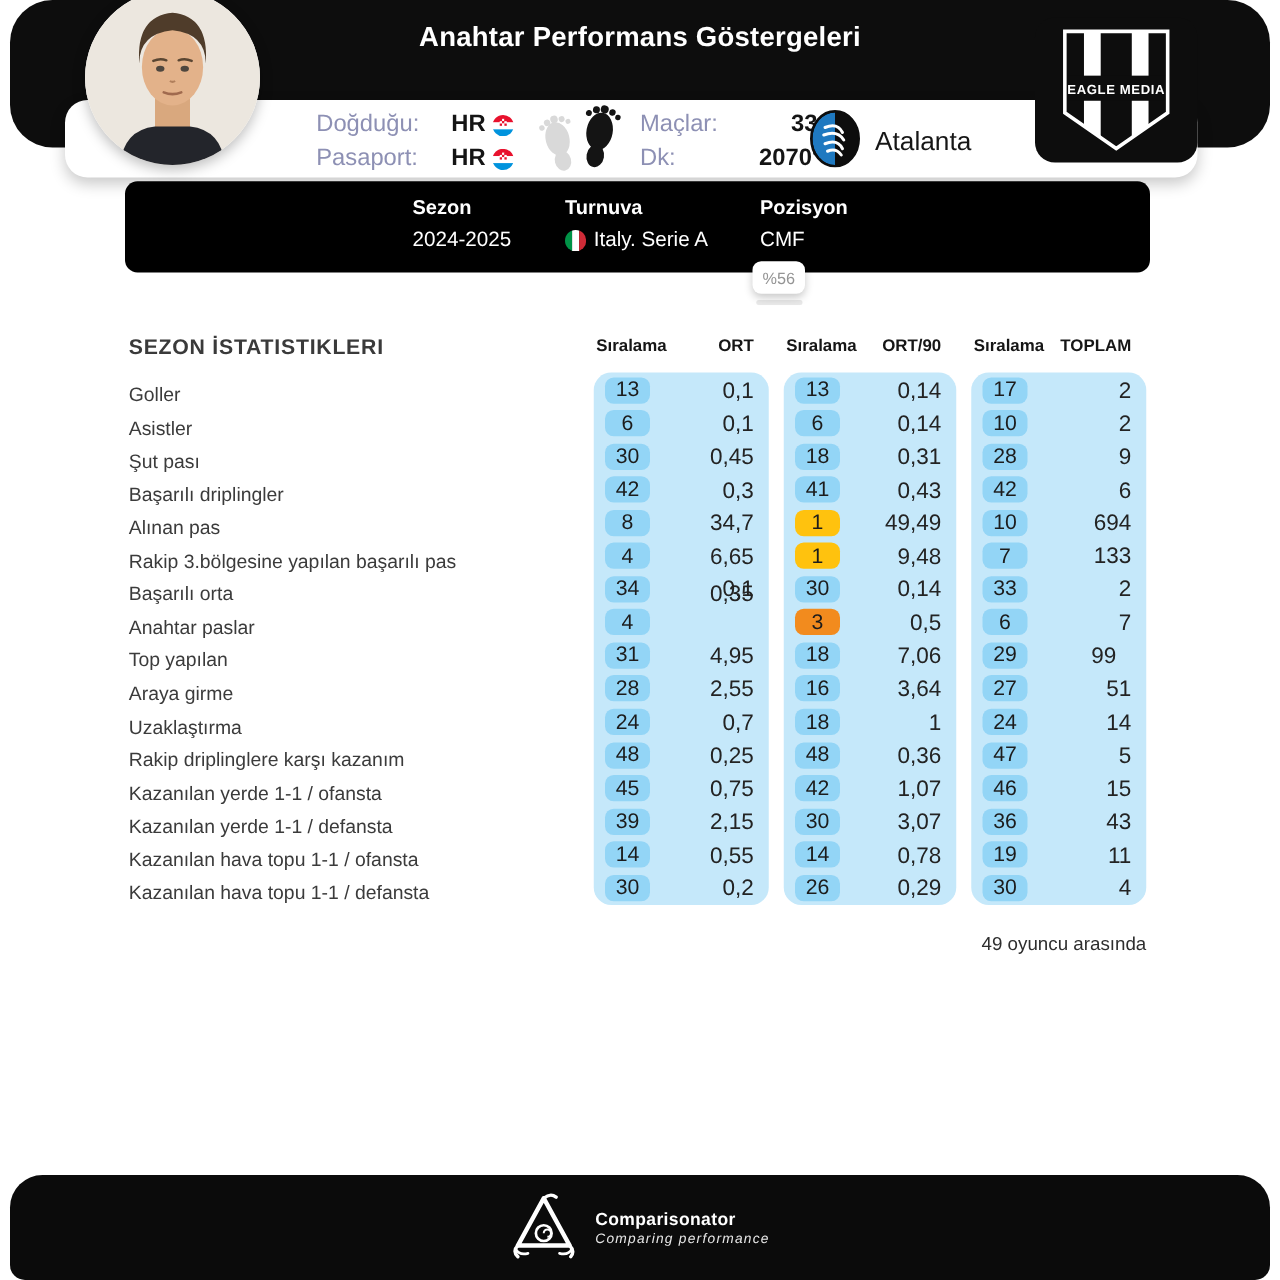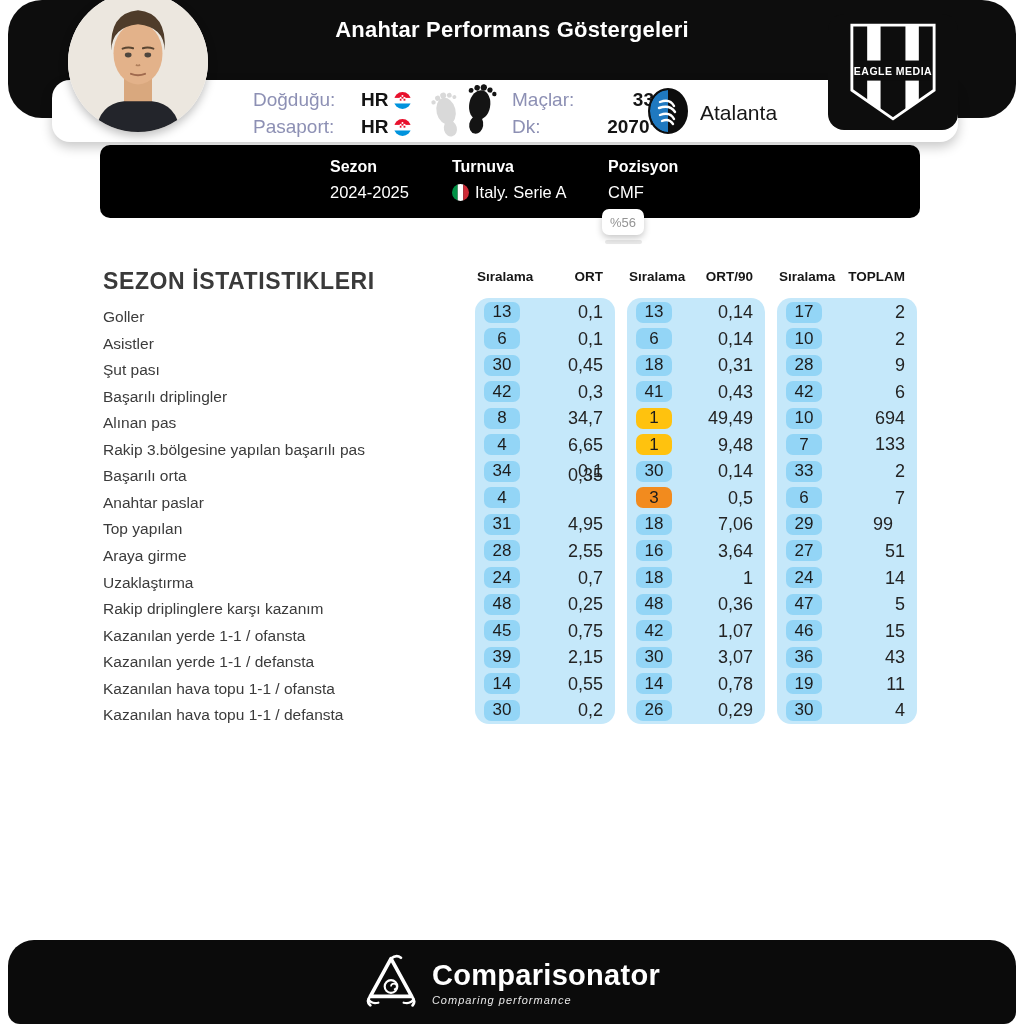--- a/index.html
+++ b/index.html
@@ -55,21 +55,21 @@
   .col-tournament{left:352px;}
   .col-position{left:508px;}
   .share-badge{
     position:absolute;left:602px;top:209px;width:42px;height:26px;z-index:4;
     background:#ffffff;border-radius:7px;box-shadow:0 3px 7px rgba(0,0,0,.22);
     color:#949494;font-size:13px;display:flex;align-items:center;justify-content:center;
   }
   .share-bar{position:absolute;left:605px;top:240px;width:37px;height:4px;background:#e9e9e9;border-radius:2px;}
   
   .section-title{
-    position:absolute;left:103px;top:268px;font-size:23px;font-weight:600;
+    position:absolute;left:103px;top:268px;font-size:17px;font-weight:600;
     letter-spacing:.6px;color:#3a3a3a;
   }
   .hdr{position:absolute;top:269px;font-size:13.5px;font-weight:700;color:#161616;}
   .hdr-val{text-align:right;}
   .hdr-rank1{left:477px;} .hdr-rank2{left:629px;} .hdr-rank3{left:779px;}
   .hdr-val1{left:475px;width:128px;} .hdr-val2{left:627px;width:126px;} .hdr-val3{left:777px;width:128px;}
   .panel{position:absolute;top:298px;height:426px;background:#c5e8fa;border-radius:14px;}
   .panel1{left:475px;width:140px;} .panel2{left:627px;width:138px;} .panel3{left:777px;width:140px;}
   .stat-label{
     position:absolute;left:103px;width:360px;font-size:15.5px;line-height:20px;color:#3b3b3b;
@@ -88,21 +88,21 @@
     font-size:18px;color:#232323;
   }
   .footnote{position:absolute;top:747px;left:0;width:917px;text-align:right;font-size:15px;color:#2e2e2e;}
   
   .footer{
     position:absolute;left:8px;top:940px;width:1008px;height:84px;
     background:#0b0b0b;border-radius:26px 26px 12px 12px;
     display:flex;align-items:center;justify-content:center;gap:14px;color:#fff;
   }
   .brand-text{display:flex;flex-direction:column;}
-  .brand-name{font-size:29px;font-weight:700;letter-spacing:.3px;}
+  .brand-name{font-size:14px;font-weight:700;letter-spacing:.3px;}
   .brand-tagline{font-size:11px;font-style:italic;letter-spacing:1px;color:#e8e8e8;margin-top:2px;}
 </style>
 </head>
 <body>
 
 <div class="canvas">
 
   <div class="header-band">
     <div class="title-block">
       <div class="title-line">Anahtar Performans Göstergeleri</div>
@@ -400,20 +400,21 @@
       <div class="cell-value" style="left: 777px; width: 128px; top: 672.7px;">11</div>
       <div class="stat-label" style="top: 705.25px;">Kazanılan hava topu 1-1 / defansta</div>
       <div class="rank-pill tone-blue" style="left: 484px; top: 699.75px;">30</div>
       <div class="cell-value" style="left: 475px; width: 128px; top: 699.25px;">0,2</div>
       <div class="rank-pill tone-blue" style="left: 636px; top: 699.75px;">26</div>
       <div class="cell-value" style="left: 627px; width: 126px; top: 699.25px;">0,29</div>
       <div class="rank-pill tone-blue" style="left: 786px; top: 699.75px;">30</div>
       <div class="cell-value" style="left: 777px; width: 128px; top: 699.25px;">4</div>
     </div>
 
+  <div class="footnote">49 oyuncu arasında</div>
 
   <div class="footer">
     <span style="line-height:0;">
       <svg width="54" height="60" viewBox="0 0 60 66">
         <path d="M30,7 L53,49 L7,49 Z" fill="none" stroke="#ffffff" stroke-width="4" stroke-linejoin="round"></path>
         <circle cx="30" cy="38" r="7" fill="none" stroke="#ffffff" stroke-width="2.4"></circle>
         <path d="M30,38 a3.2,3.2 0 1 1 3.2,3.2" fill="none" stroke="#ffffff" stroke-width="1.8"></path>
         <path d="M30,7 Q36,2 41,6 M53,49 Q58,54 54,59 M7,49 Q2,54 7,59" stroke="#ffffff" stroke-width="3" fill="none" stroke-linecap="round"></path>
         <path d="M44,56 Q52,58 55,52 M16,56 Q8,58 5,52" stroke="#ffffff" stroke-width="2.4" fill="none" stroke-linecap="round"></path>
       </svg>

